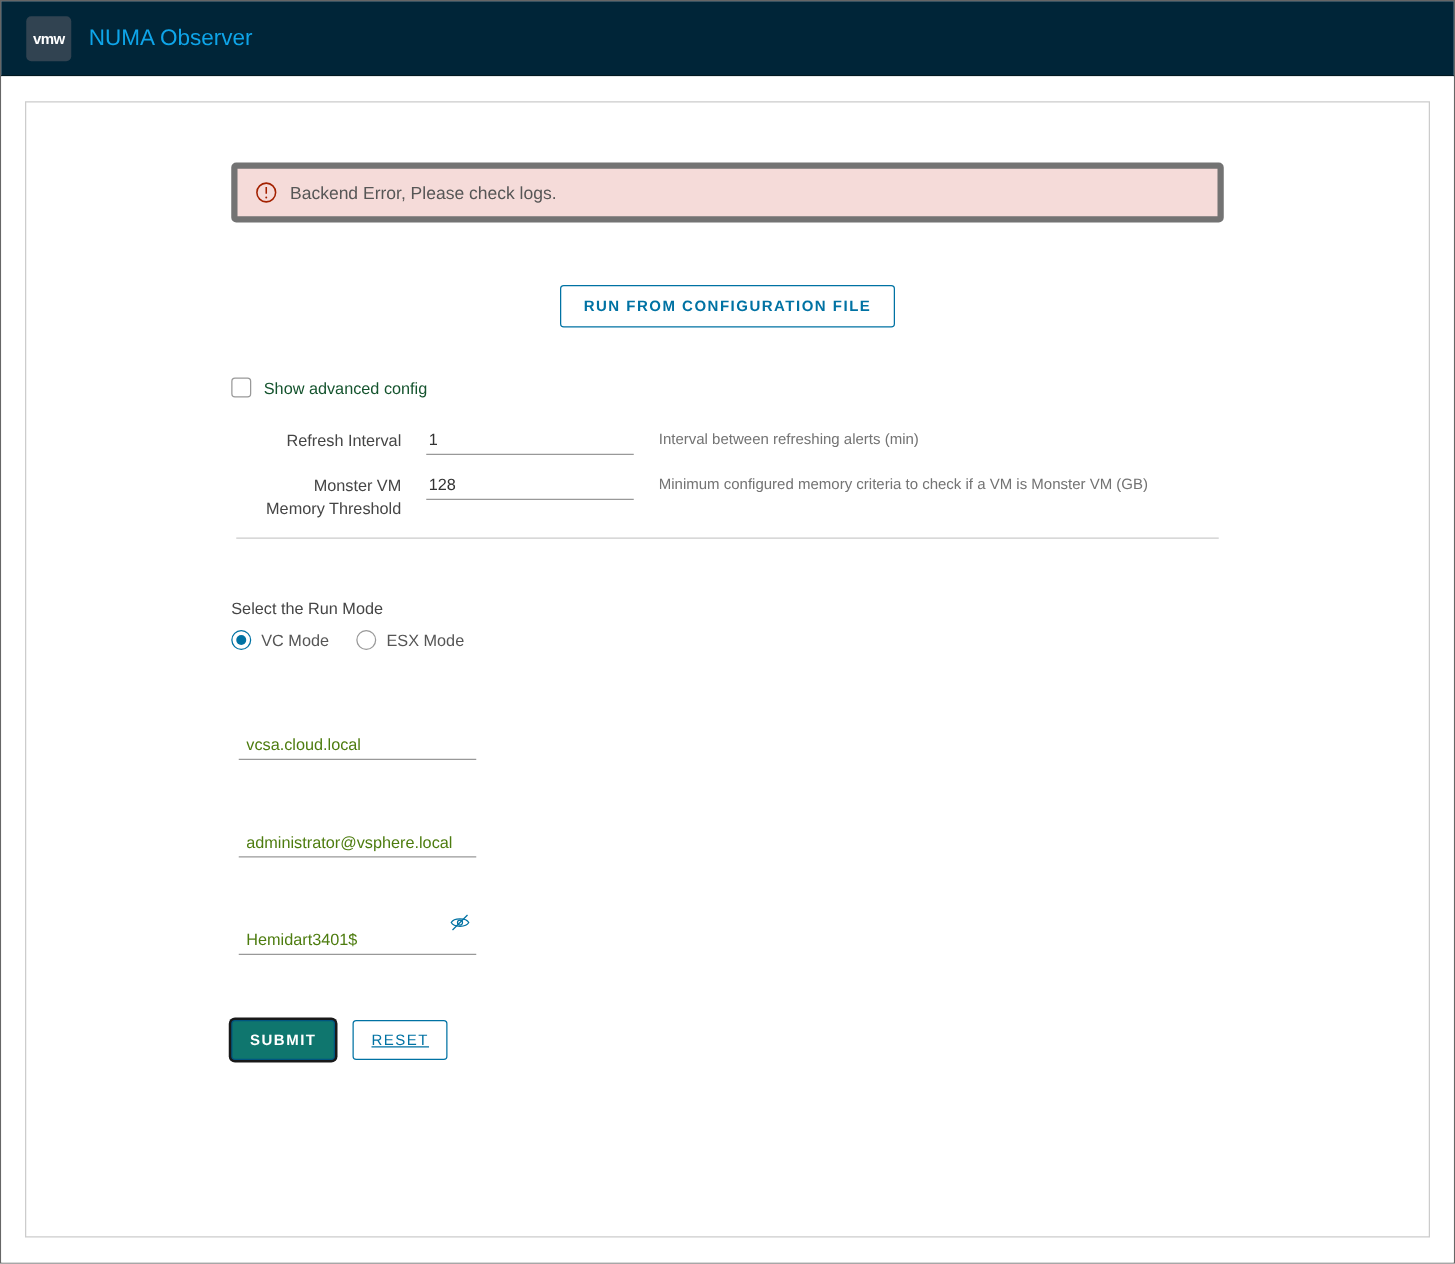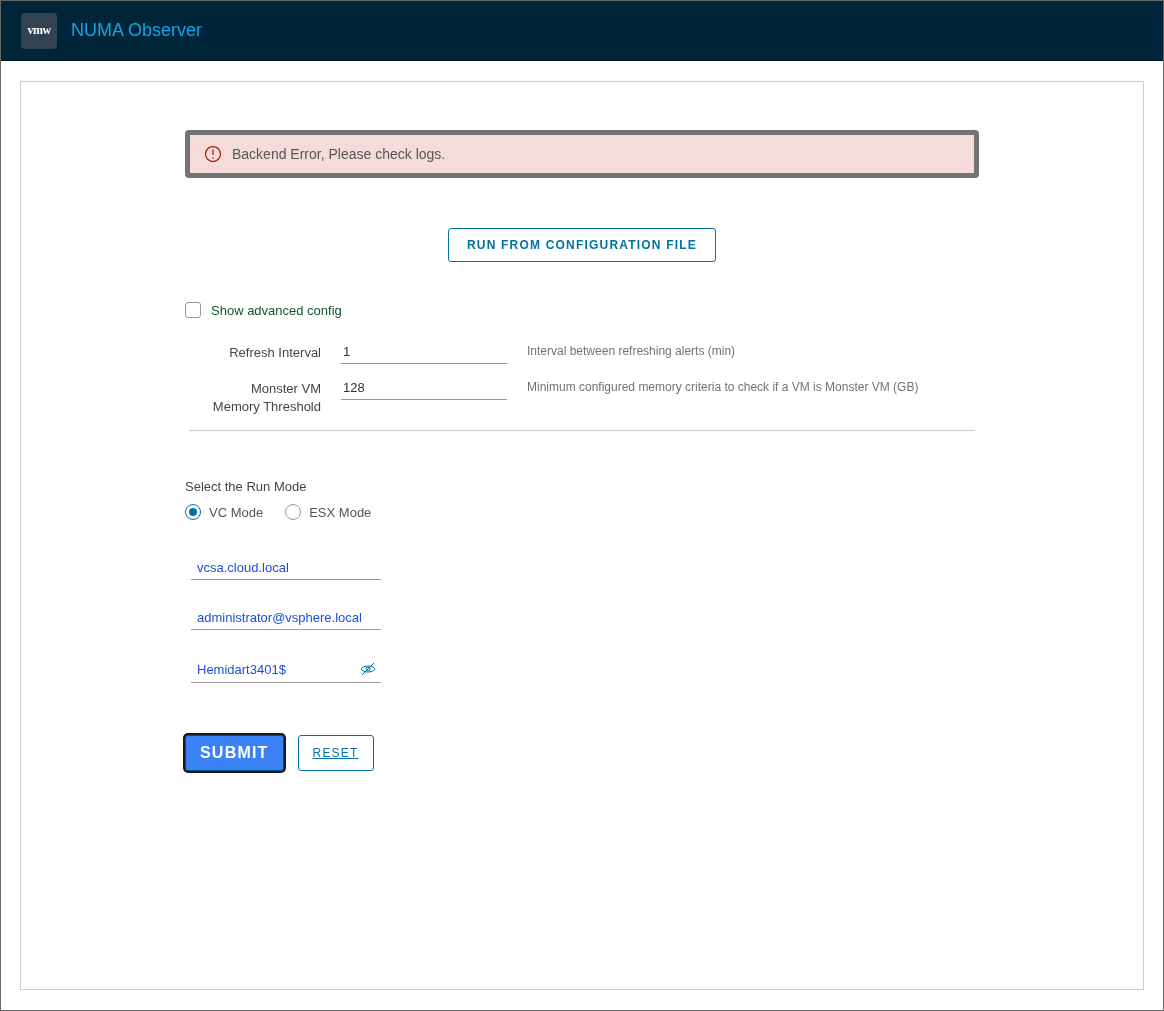--- a/index.html
+++ b/index.html
@@ -32,21 +32,20 @@
     height: 36px;
     background: #314351;
     color: #fff;
     font-size: 12px;
     font-weight: 600;
     display: flex;
     align-items: center;
     justify-content: center;
     border-radius: 4px;
     letter-spacing: -0.5px;
-    font-family: Liberation Serif, serif;
   }
   .app-title {
     color: #0ea5e9;
     font-size: 18px;
     font-weight: 400;
   }
   .outer-area {
     background: #fff;
     padding: 20px 19px;
     height: calc(100% - 60px);
@@ -203,39 +202,40 @@
     margin-bottom: 30px;
     padding: 0 2px 4px 6px;
   }
   .cred-input {
     border: none;
     outline: none;
     font-size: 13px;
     flex: 1;
     min-width: 0;
     background: transparent;
-    color: #1d4ed8;
+    color: #4d7c0f;
+    margin-top: 28px;
   }
   .eye-btn {
     color: #0072a3;
     display: flex;
     cursor: pointer;
     padding: 0 2px;
   }
   .action-row {
     display: flex;
     gap: 14px;
     margin-top: 52px;
   }
   .btn-primary {
-    background: #3b82f6;
+    background: #0f766e;
     color: #fff;
     border: 1px solid #005680;
     padding: 8px 14px;
-    font-size: 16px;
+    font-size: 12px;
     letter-spacing: 1.2px;
     border-radius: 3px;
     cursor: pointer;
     font-weight: 600;
     box-shadow: 0 0 0 2px rgba(0,0,0,0.9);
   }
   .btn-secondary {
     border: 1px solid #0072a3;
     color: #0072a3;
     background: #fff;

